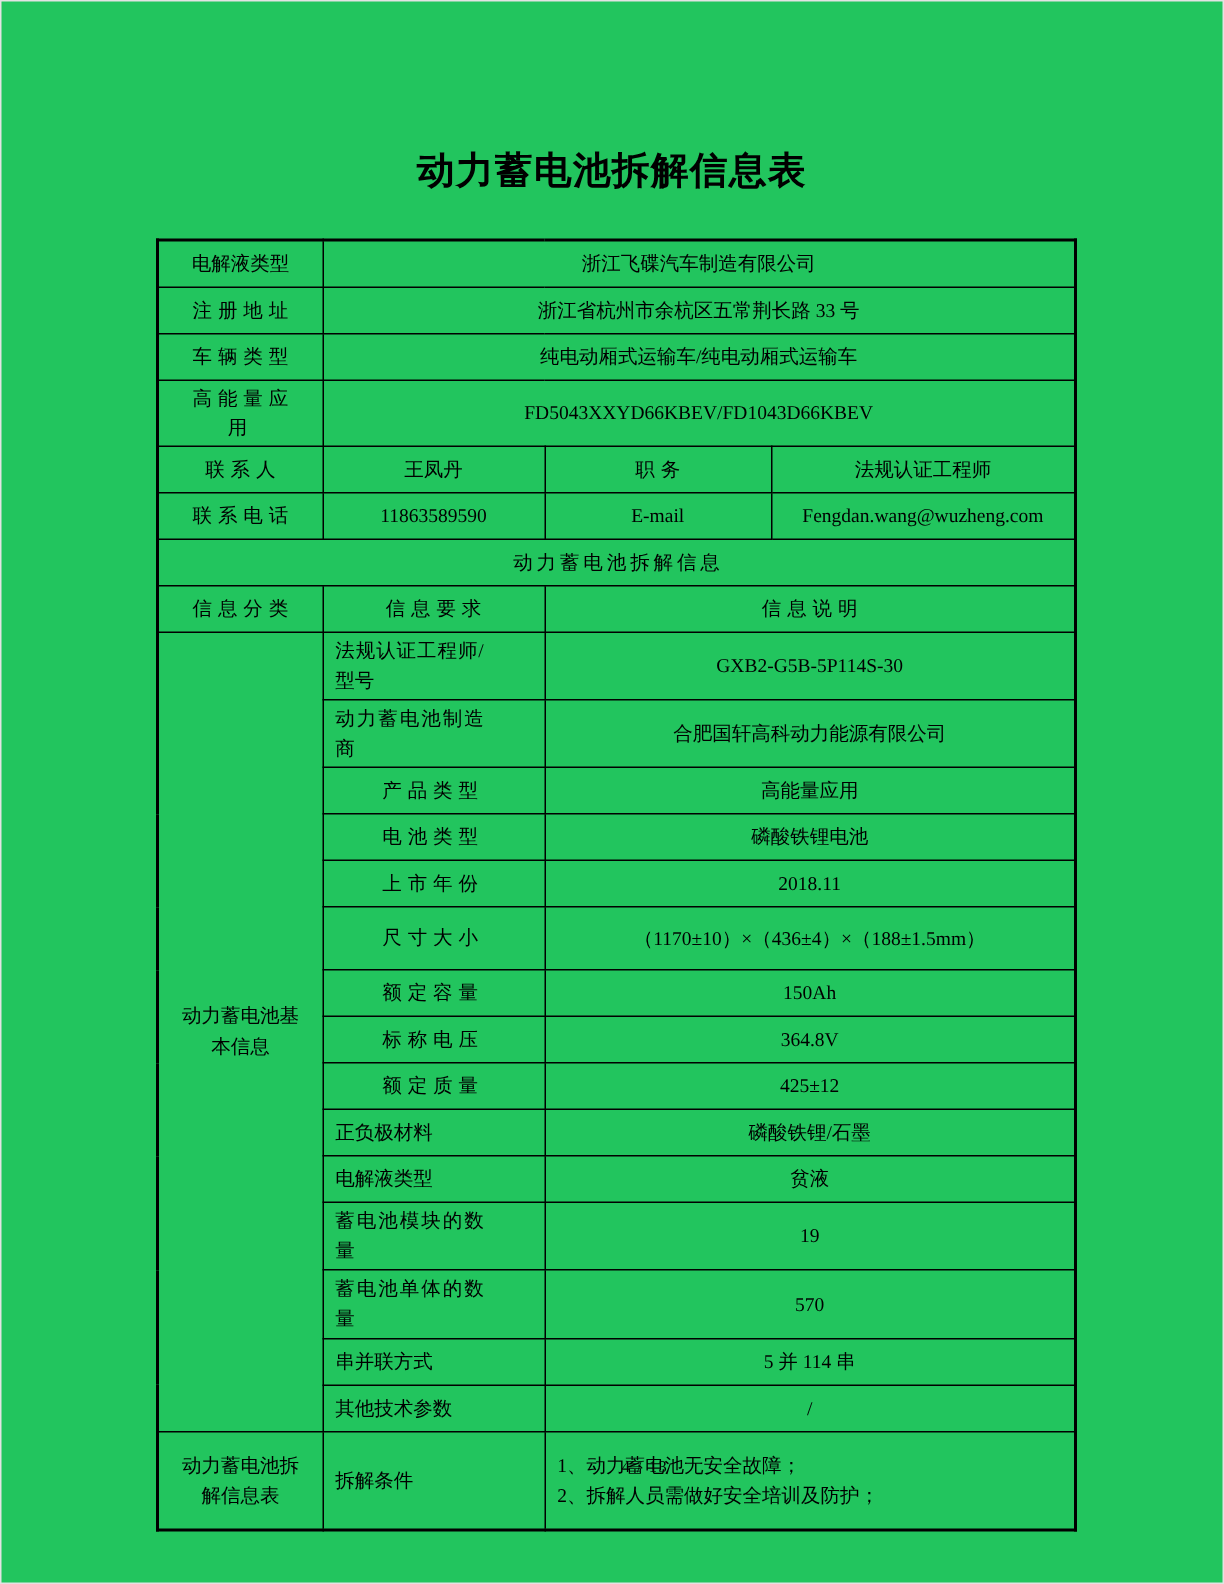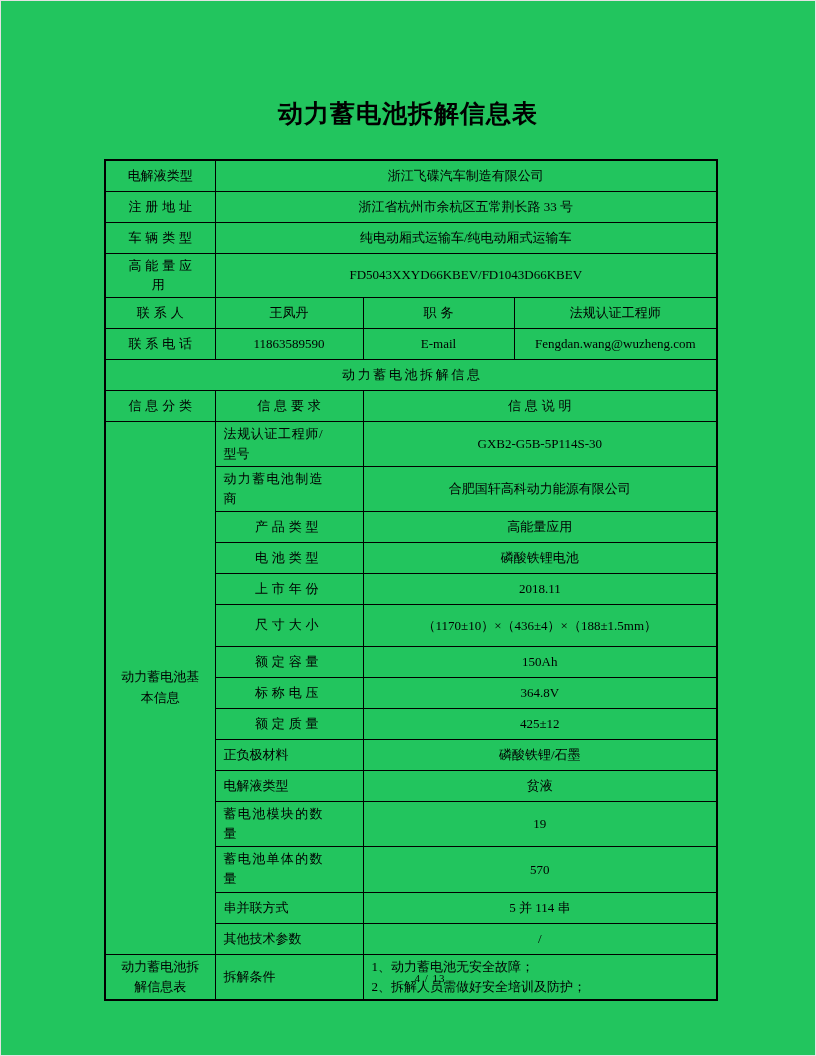--- a/index.html
+++ b/index.html
@@ -23,21 +23,21 @@
     padding:2px 4px;overflow:hidden;word-break:break-all;
   }
   tr.r31{height:31px}
   tr.r42{height:42px}
   td.lab{padding:2px 12px}
   td.spc{letter-spacing:.3em;text-indent:.3em}
   td.sec{letter-spacing:.2em;text-indent:.2em}
   td.bold{font-weight:normal}
   td.lbl2{text-align:justify;padding:2px 40px 2px 8px;line-height:1.55}
   td.lbl2.spl{letter-spacing:.3em;text-align:right}
-  td.cat{padding:2px 10px;line-height:1.55}
+  td.cat{padding:12px 10px;line-height:1.55}
   td.desc{text-align:left;padding:2px 14px 2px 8px;line-height:1.55}
   .footer{
     position:absolute;top:971px;left:0;width:100%;text-align:center;
     font-size:11px;letter-spacing:1px;padding-left:22px;
   }
 </style>
 </head>
 <body>
 
 <div class="page">

